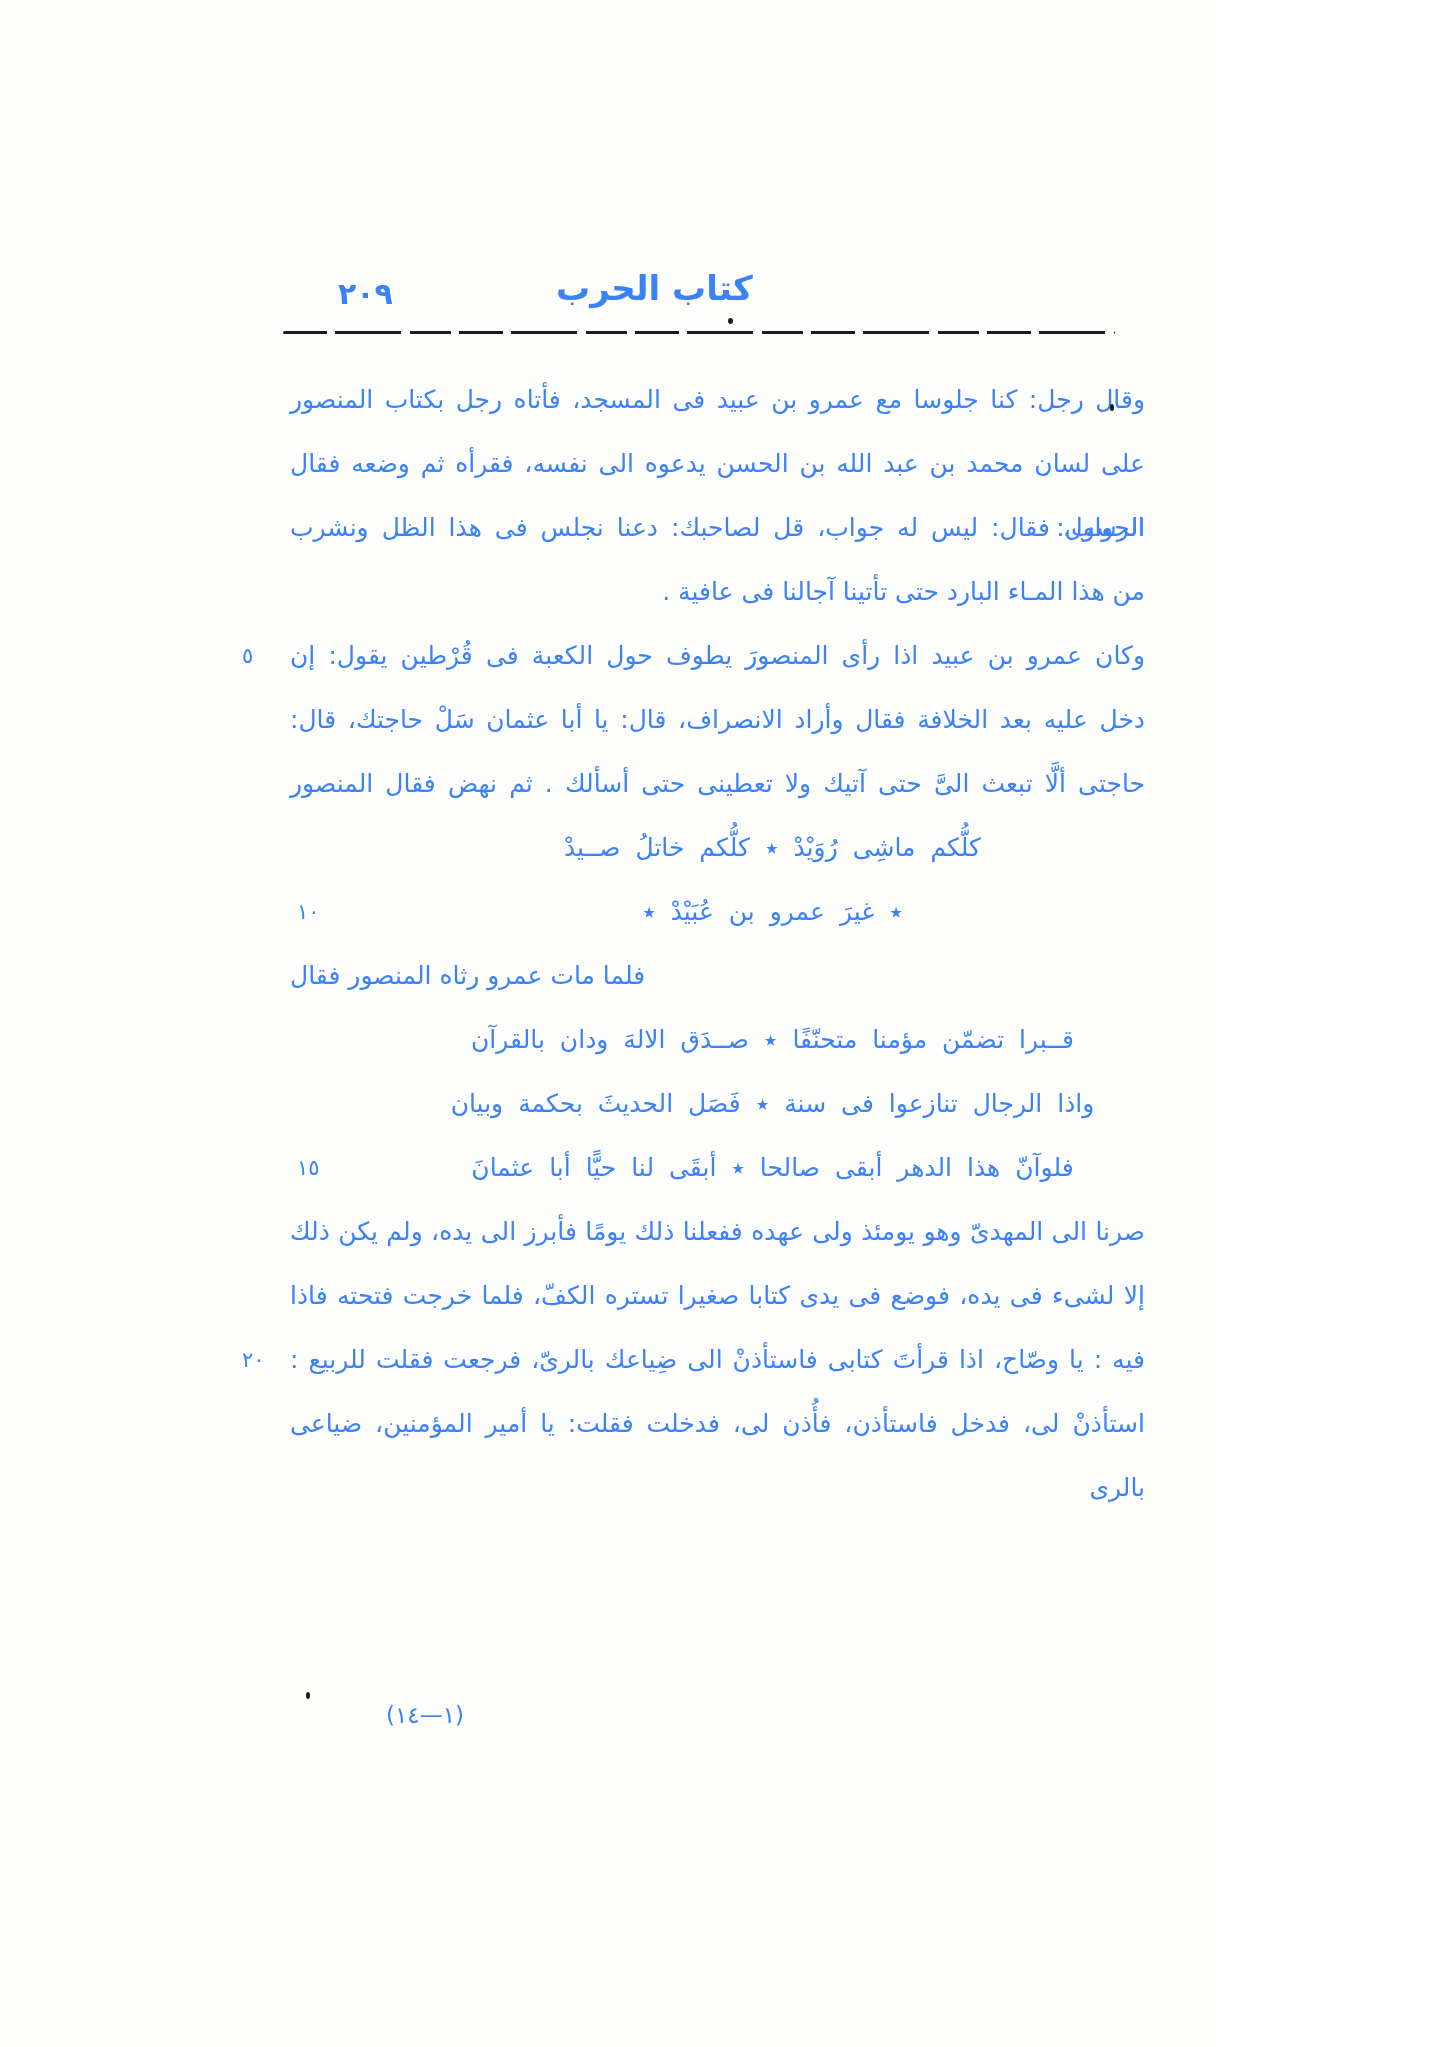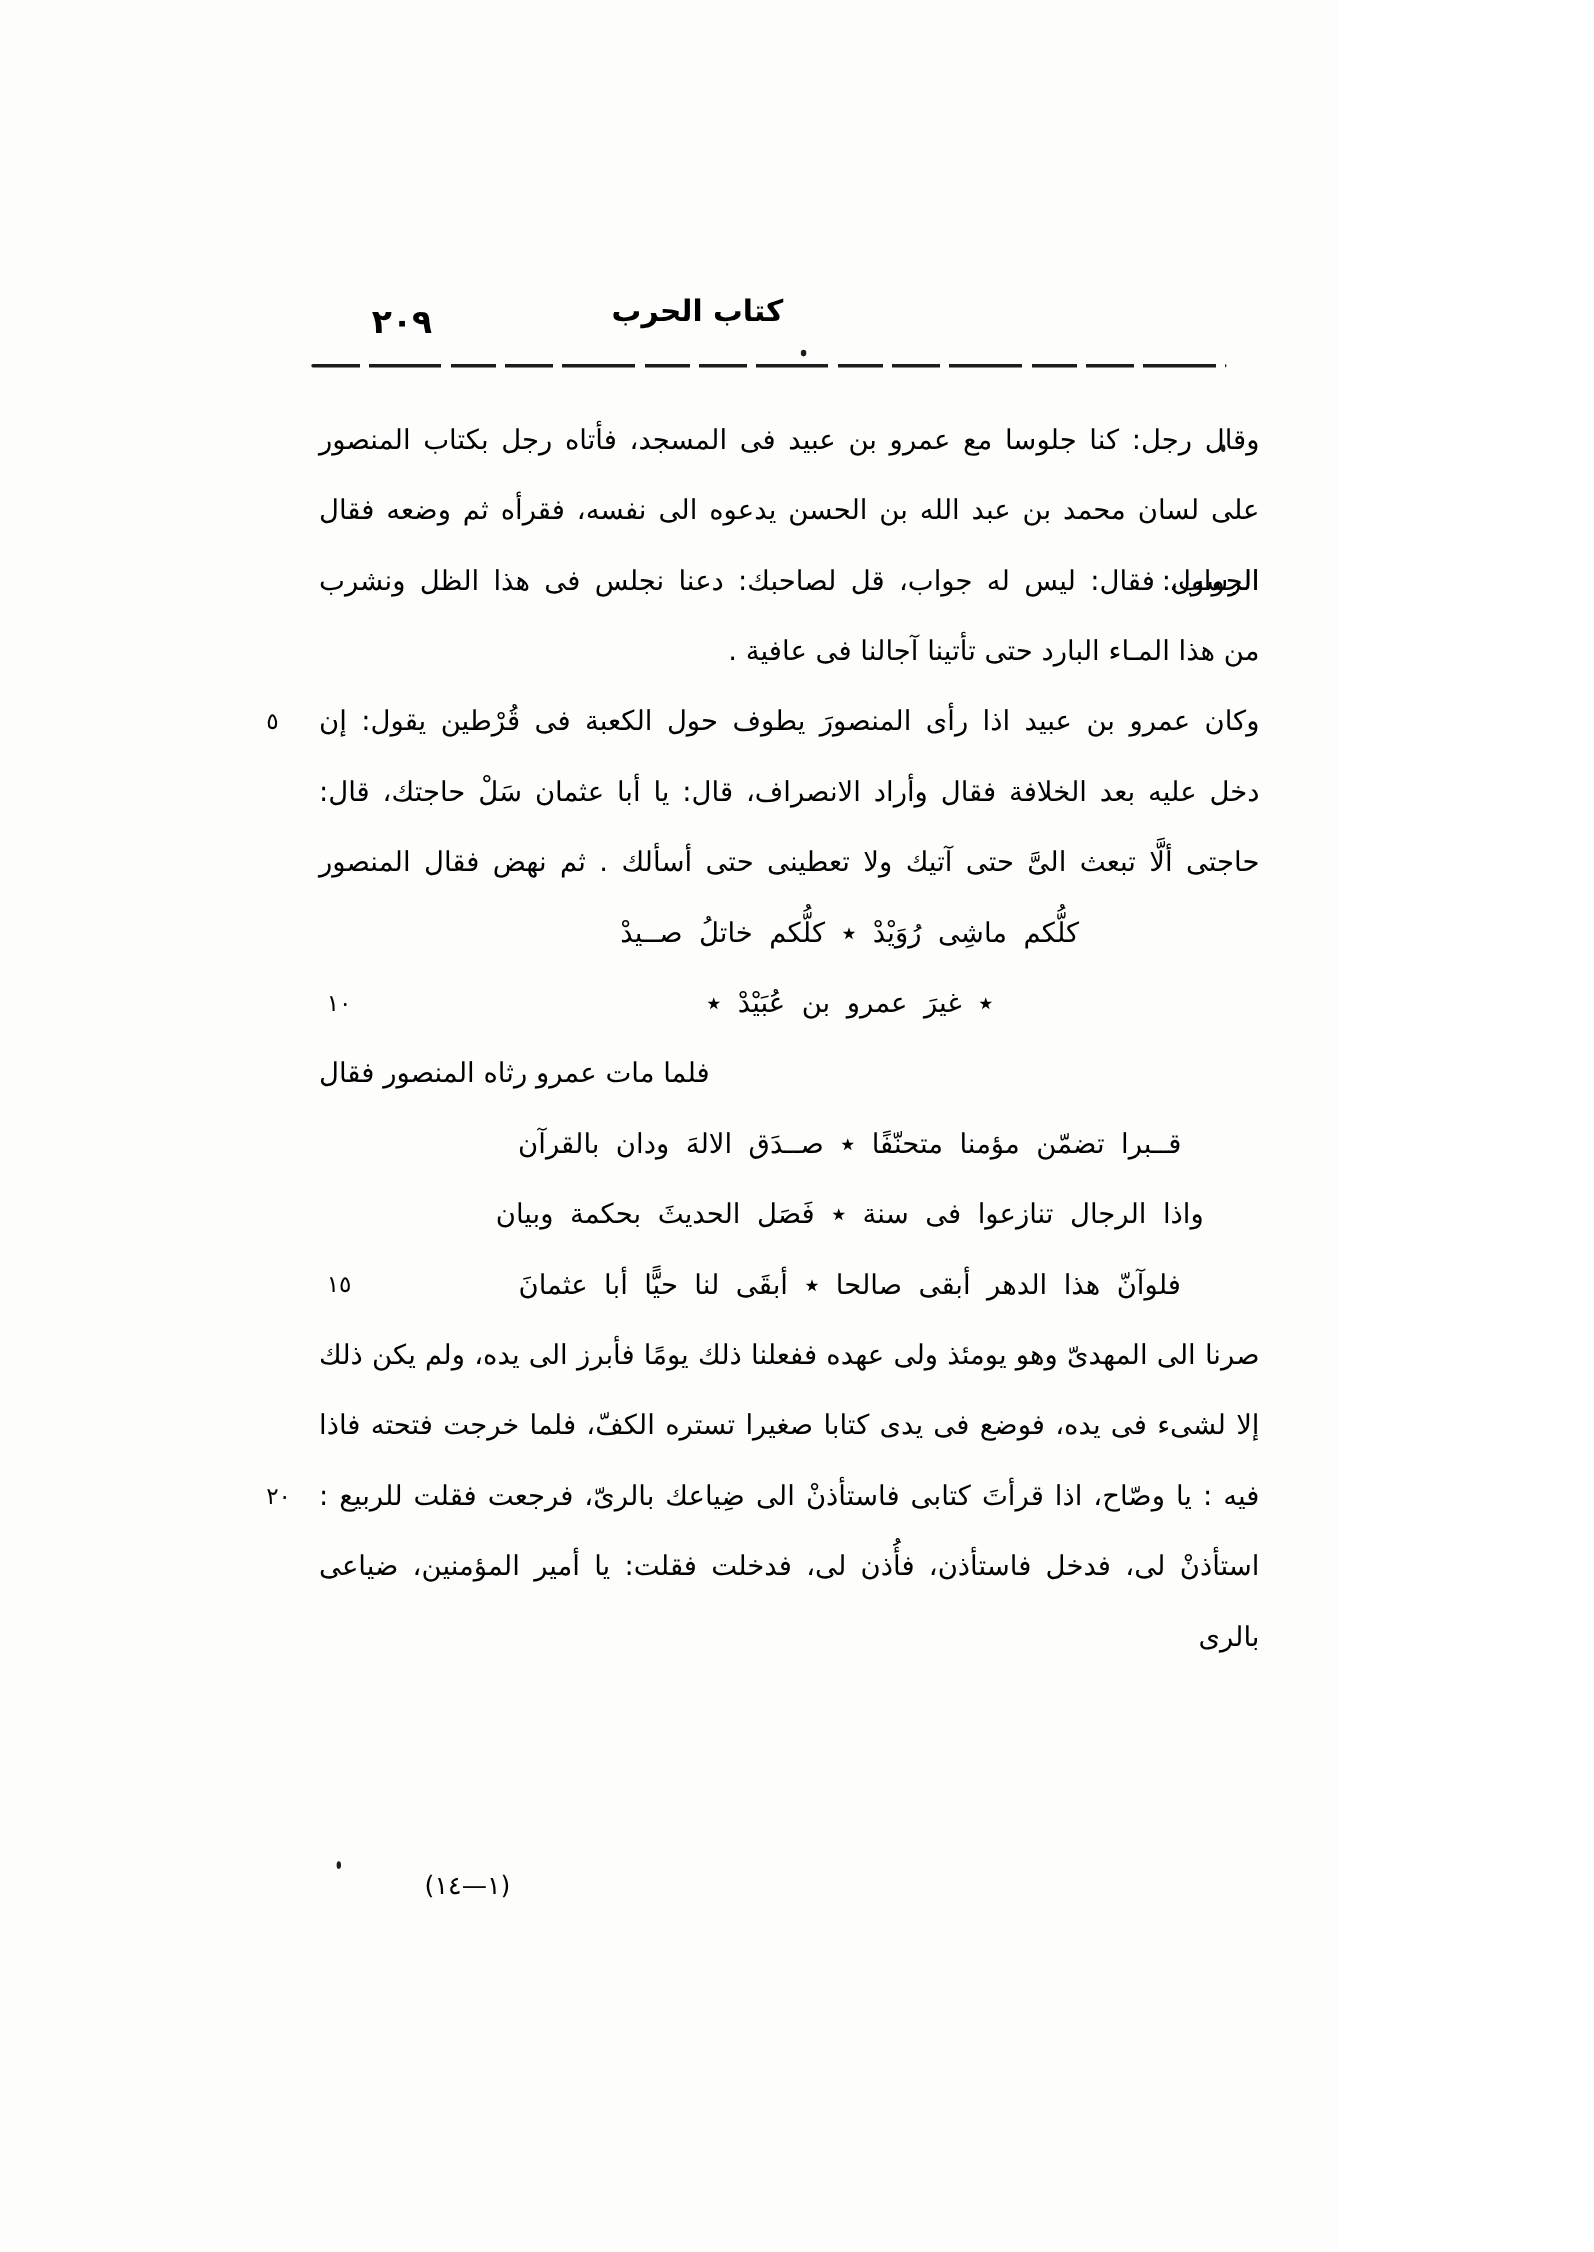--- a/index.html
+++ b/index.html
@@ -1,37 +1,37 @@
 <!DOCTYPE html>
 <html lang="ar"><head>
 <meta charset="utf-8">
 <style>
   html, body { margin: 0; padding: 0; background: #ffffff; }
   .page {
     position: relative;
     width: 1206px;
     height: 2047px;
     background: #fdfdfc;
-    color: #000000;
+    color: #3b82f6;
     font-family: "DejaVu Sans", sans-serif;
     overflow: hidden;
     padding-left: 10px;
   }
   
   .pagenum {
     position: absolute;
     left: 338px; top: 276px;
     font-size: 30px;
     font-weight: bold;
     letter-spacing: 3px;
   }
   .title {
     position: absolute;
     left: 556px; top: 268px;
-    font-size: 27px;
+    font-size: 34px;
     font-weight: bold;
     direction: rtl;
   }
   .rule {
     position: absolute;
     left: 283px; top: 331px;
     width: 832px; height: 3px;
     background: repeating-linear-gradient(90deg,
       #1c1c1c 0 44px, transparent 44px 52px,
       #1c1c1c 52px 118px, transparent 118px 127px,

